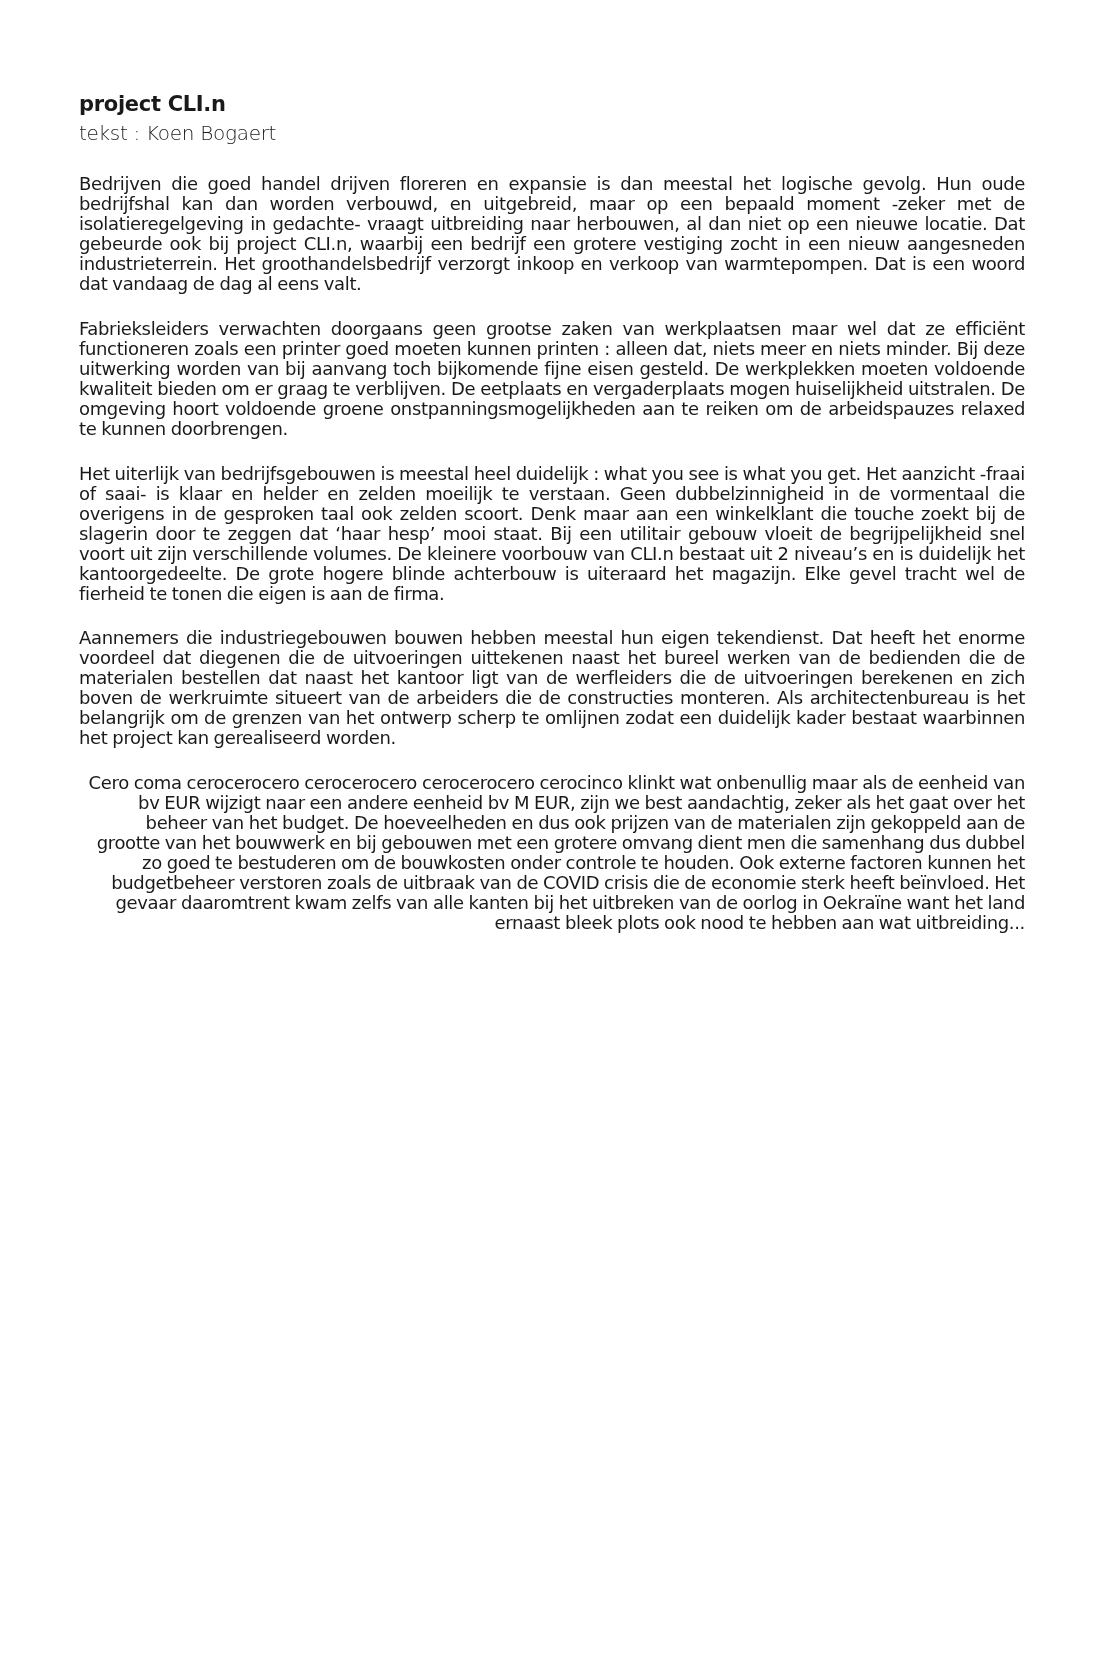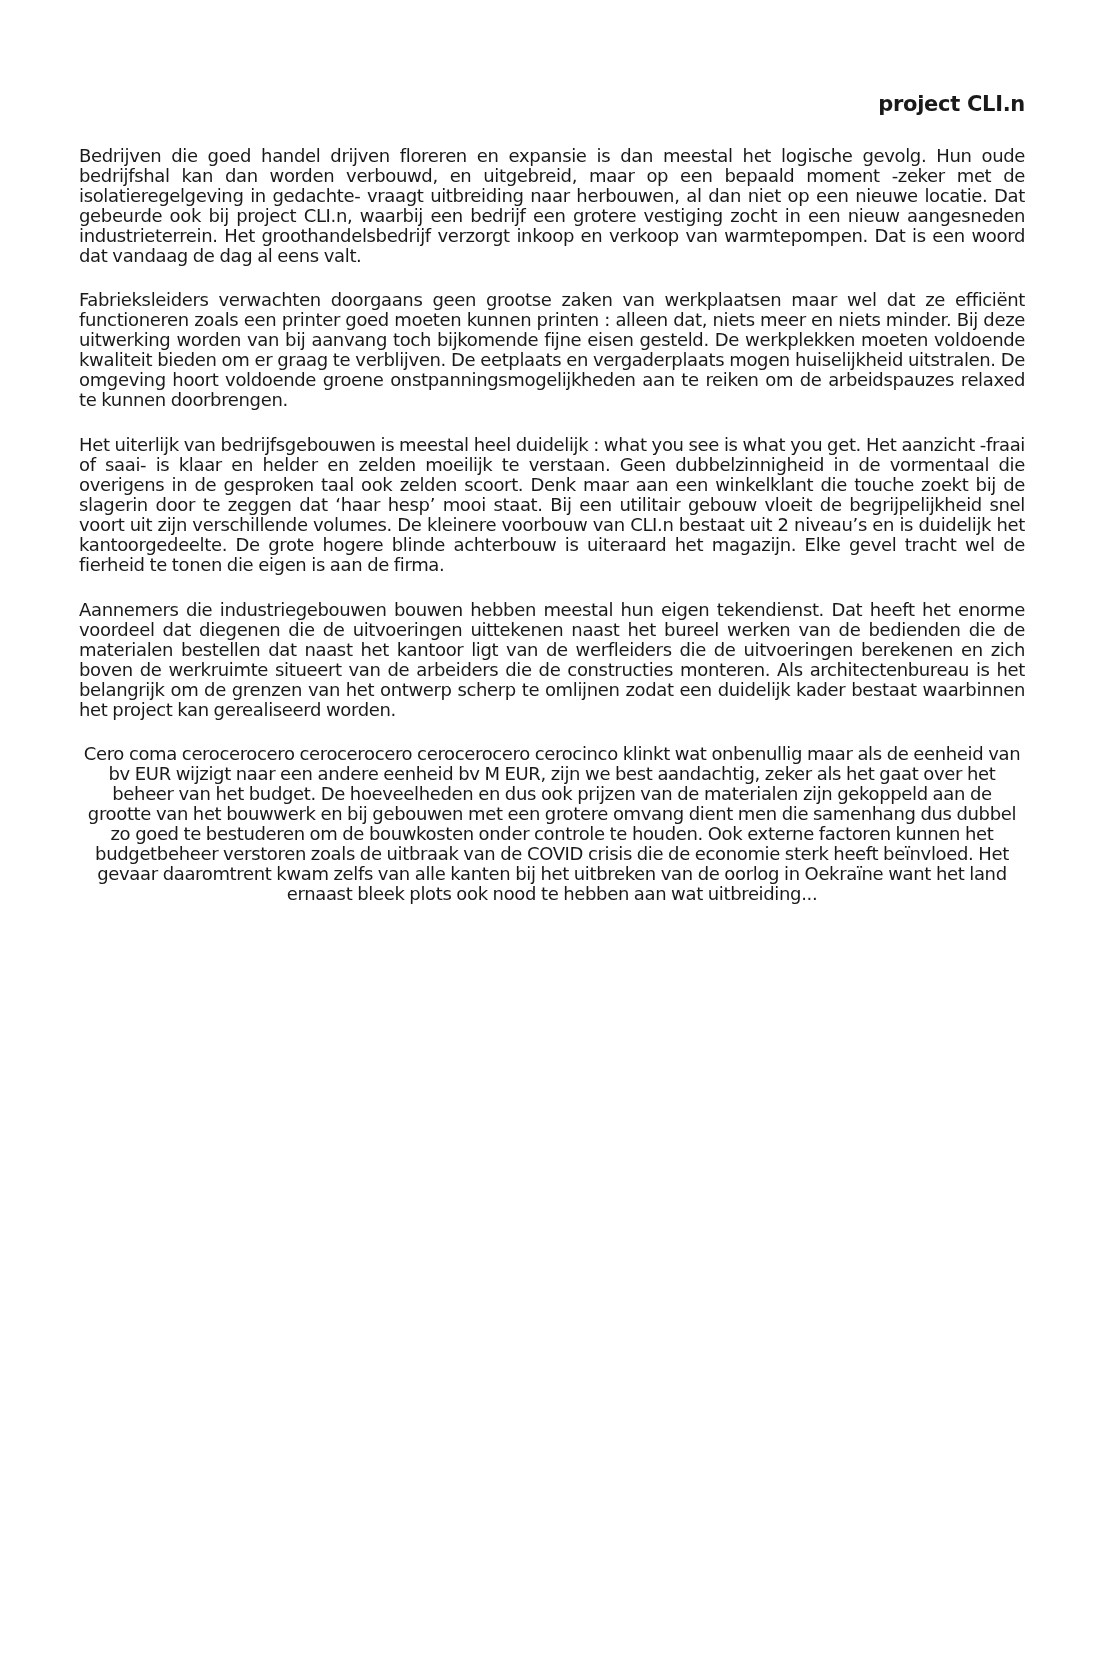--- a/index.html
+++ b/index.html
@@ -12,42 +12,42 @@
     color: #1a1a1a;
     font-family: "DejaVu Sans", sans-serif;
   }
   .header { margin-bottom: 27px; }
   .header .line {
     font-size: 20px;
     line-height: 28.7px;
     font-weight: 300;
     letter-spacing: -0.3px;
     white-space: nowrap;
-    text-align: right;
   }
   .header .title {
     font-weight: bold;
     font-size: 21px;
   }
   .body p {
     margin: 0 0 24.7px 0;
     font-size: 18px;
     line-height: 20px;
     text-align: justify;
     letter-spacing: -0.35px;
     word-spacing: -0.5px;
   }
-  .body p.last { text-align: center; }
+  .body p.last { text-align: right; }
 </style>
 </head>
 <body>
 
 <div class="page">
   <div class="header">
     <div class="line title">project CLI.n</div>
+    <div class="line">tekst : Koen Bogaert</div>
   </div>
   <div class="body">
     <p>Bedrijven die goed handel drijven floreren en expansie is dan meestal het logische gevolg. Hun oude bedrijfshal kan dan worden verbouwd, en uitgebreid, maar op een bepaald moment -zeker met de isolatieregelgeving in gedachte- vraagt uitbreiding naar herbouwen, al dan niet op een nieuwe locatie. Dat gebeurde ook bij project CLI.n, waarbij een bedrijf een grotere vestiging zocht in een nieuw aangesneden industrieterrein. Het groothandelsbedrijf verzorgt inkoop en verkoop van warmtepompen. Dat is een woord dat vandaag de dag al eens valt.</p>
     <p>Fabrieksleiders verwachten doorgaans geen grootse zaken van werkplaatsen maar wel dat ze efficiënt functioneren zoals een printer goed moeten kunnen printen : alleen dat, niets meer en niets minder. Bij deze uitwerking worden van bij aanvang toch bijkomende fijne eisen gesteld. De werkplekken moeten voldoende kwaliteit bieden om er graag te verblijven. De eetplaats en vergaderplaats mogen huiselijkheid uitstralen. De omgeving hoort voldoende groene onstpanningsmogelijkheden aan te reiken om de arbeidspauzes relaxed te kunnen doorbrengen.</p>
     <p>Het uiterlijk van bedrijfsgebouwen is meestal heel duidelijk : what you see is what you get. Het aanzicht -fraai of saai- is klaar en helder en zelden moeilijk te verstaan. Geen dubbelzinnigheid in de vormentaal die overigens in de gesproken taal ook zelden scoort. Denk maar aan een winkelklant die touche zoekt bij de slagerin door te zeggen dat ‘haar hesp’ mooi staat. Bij een utilitair gebouw vloeit de begrijpelijkheid snel voort uit zijn verschillende volumes. De kleinere voorbouw van CLI.n bestaat uit 2 niveau’s en is duidelijk het kantoorgedeelte. De grote hogere blinde achterbouw is uiteraard het magazijn. Elke gevel tracht wel de fierheid te tonen die eigen is aan de firma.</p>
     <p>Aannemers die industriegebouwen bouwen hebben meestal hun eigen tekendienst. Dat heeft het enorme voordeel dat diegenen die de uitvoeringen uittekenen naast het bureel werken van de bedienden die de materialen bestellen dat naast het kantoor ligt van de werfleiders die de uitvoeringen berekenen en zich boven de werkruimte situeert van de arbeiders die de constructies monteren. Als architectenbureau is het belangrijk om de grenzen van het ontwerp scherp te omlijnen zodat een duidelijk kader bestaat waarbinnen het project kan gerealiseerd worden.</p>
     <p class="last">Cero coma cerocerocero cerocerocero cerocerocero cerocinco klinkt wat onbenullig maar als de eenheid van bv EUR wijzigt naar een andere eenheid bv M EUR, zijn we best aandachtig, zeker als het gaat over het beheer van het budget. De hoeveelheden en dus ook prijzen van de materialen zijn gekoppeld aan de grootte van het bouwwerk en bij gebouwen met een grotere omvang dient men die samenhang dus dubbel zo goed te bestuderen om de bouwkosten onder controle te houden. Ook externe factoren kunnen het budgetbeheer verstoren zoals de uitbraak van de COVID crisis die de economie sterk heeft beïnvloed. Het gevaar daaromtrent kwam zelfs van alle kanten bij het uitbreken van de oorlog in Oekraïne want het land ernaast bleek plots ook nood te hebben aan wat uitbreiding...</p>
   </div>
 </div>
 

